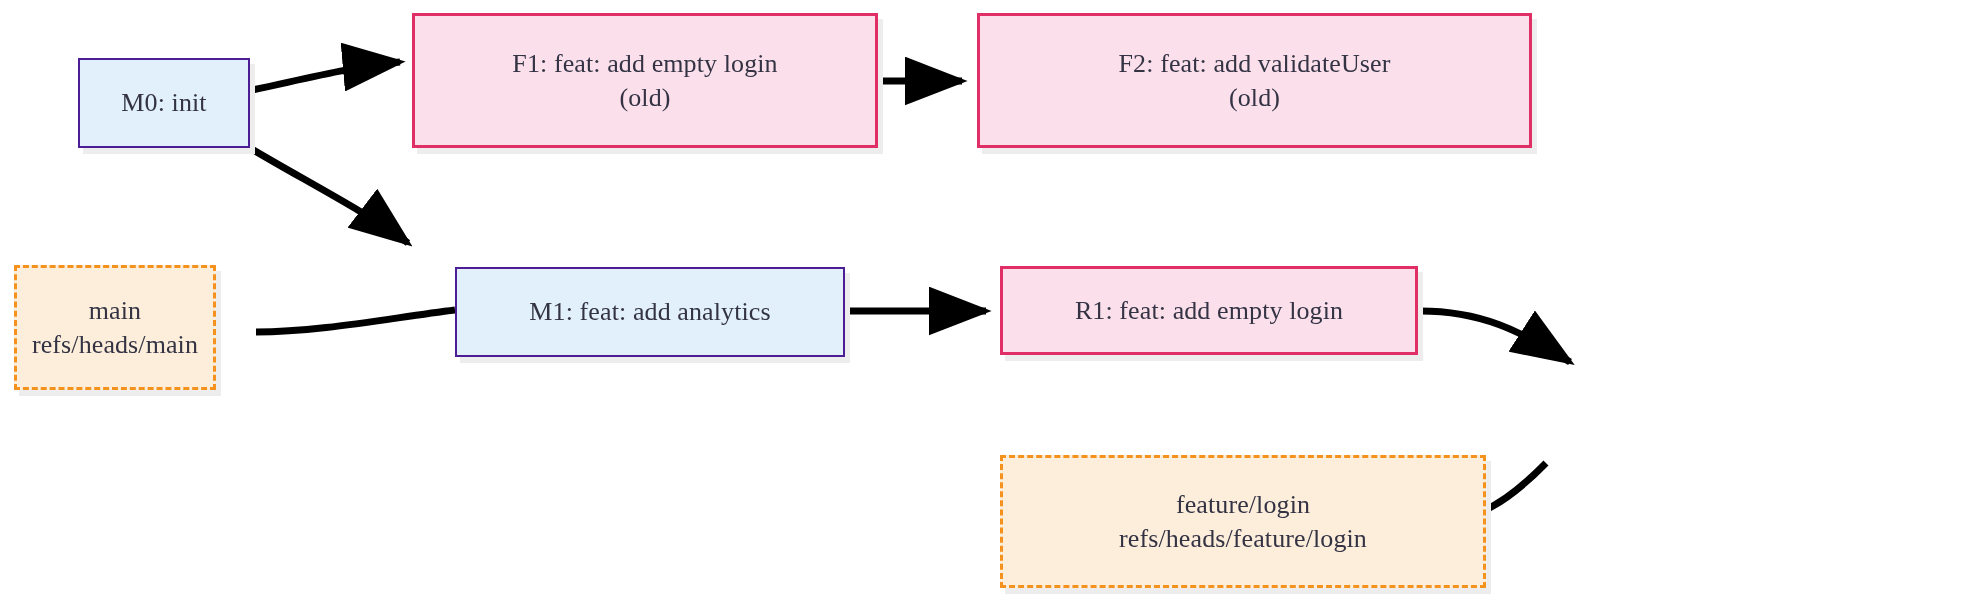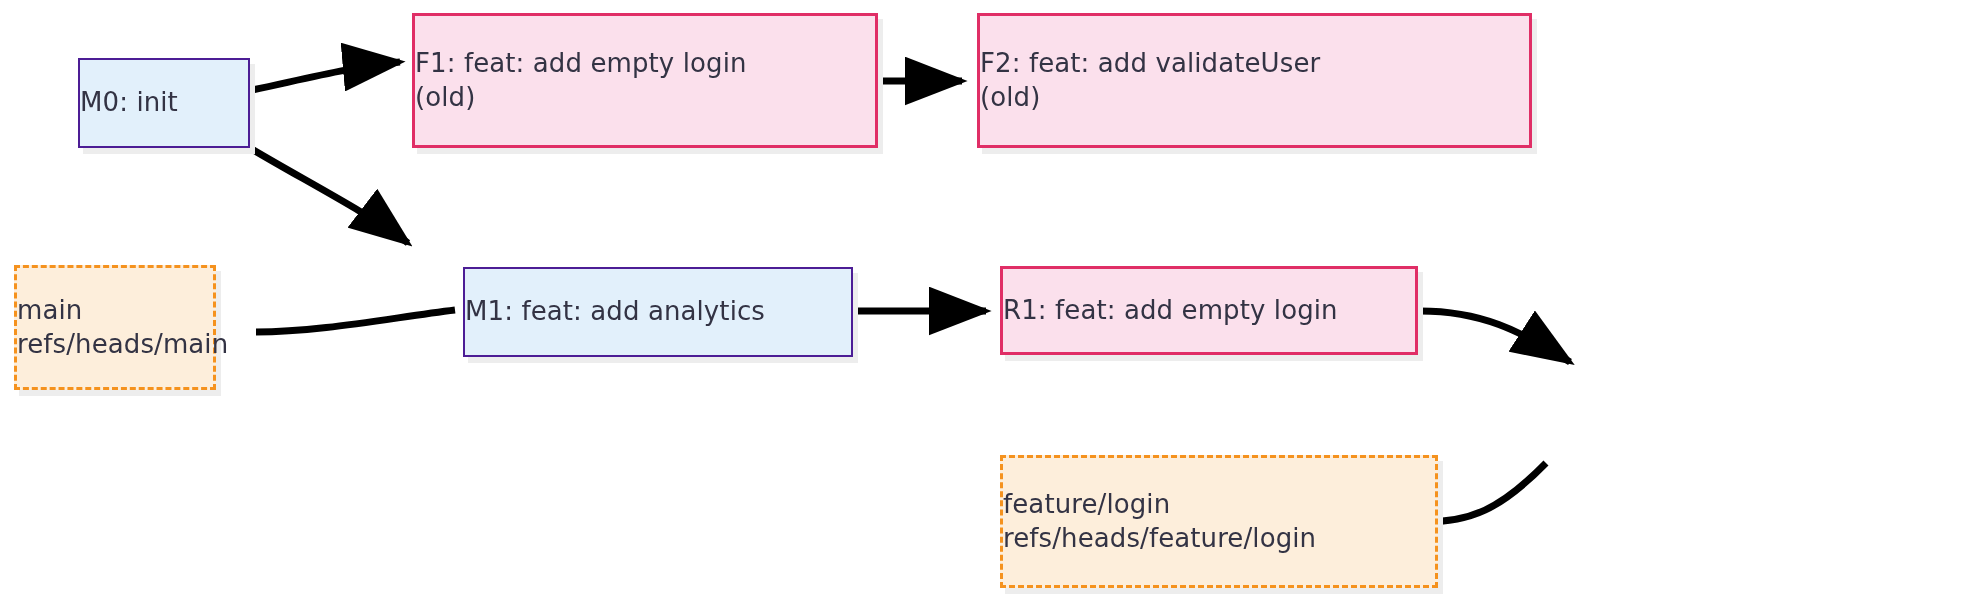--- a/index.html
+++ b/index.html
@@ -24,24 +24,25 @@
     width: 1986px;
     height: 606px;
     pointer-events: none;
   }
   .node {
     position: absolute;
     box-sizing: border-box;
     display: flex;
     align-items: center;
     justify-content: center;
-    text-align: left;
+    text-align: center;
     line-height: 1.30;
     white-space: pre-line;
     letter-spacing: 0.1px;
+    font-family: Liberation Serif, serif;
   }
   .node-label {
     display: block;
     width: 100%;
     white-space: pre-line;
   }
   
   .node.kept {
     background: #e2f0fb;
     border: 2px solid #4c1d95;
@@ -105,27 +106,27 @@
   <div class="node rewritten" style="left:977px; top:13px; width:555px; height:135px;">
     <span class="node-label">F2: feat: add validateUser
 (old)</span>
   </div>
 
   <div class="node ref" style="left:14px; top:265px; width:202px; height:125px;">
     <span class="node-label">main
 refs/heads/main</span>
   </div>
 
-  <div class="node kept" style="left:455px; top:267px; width:390px; height:90px;margin-left:8px;">
+  <div class="node kept" style="left:455px; top:267px; width:390px; height:90px;">
     <span class="node-label">M1: feat: add analytics</span>
   </div>
 
   <div class="node rewritten" style="left:1000px; top:266px; width:418px; height:89px;">
     <span class="node-label">R1: feat: add empty login</span>
   </div>
 
 
-  <div class="node ref" style="left:1000px; top:455px; width:438px; height:133px;">
+  <div class="node ref" style="left:1000px; top:455px; width:486px; height:133px;">
     <span class="node-label">feature/login
 refs/heads/feature/login</span>
   </div>
 
 </div>
 
 </body></html>

